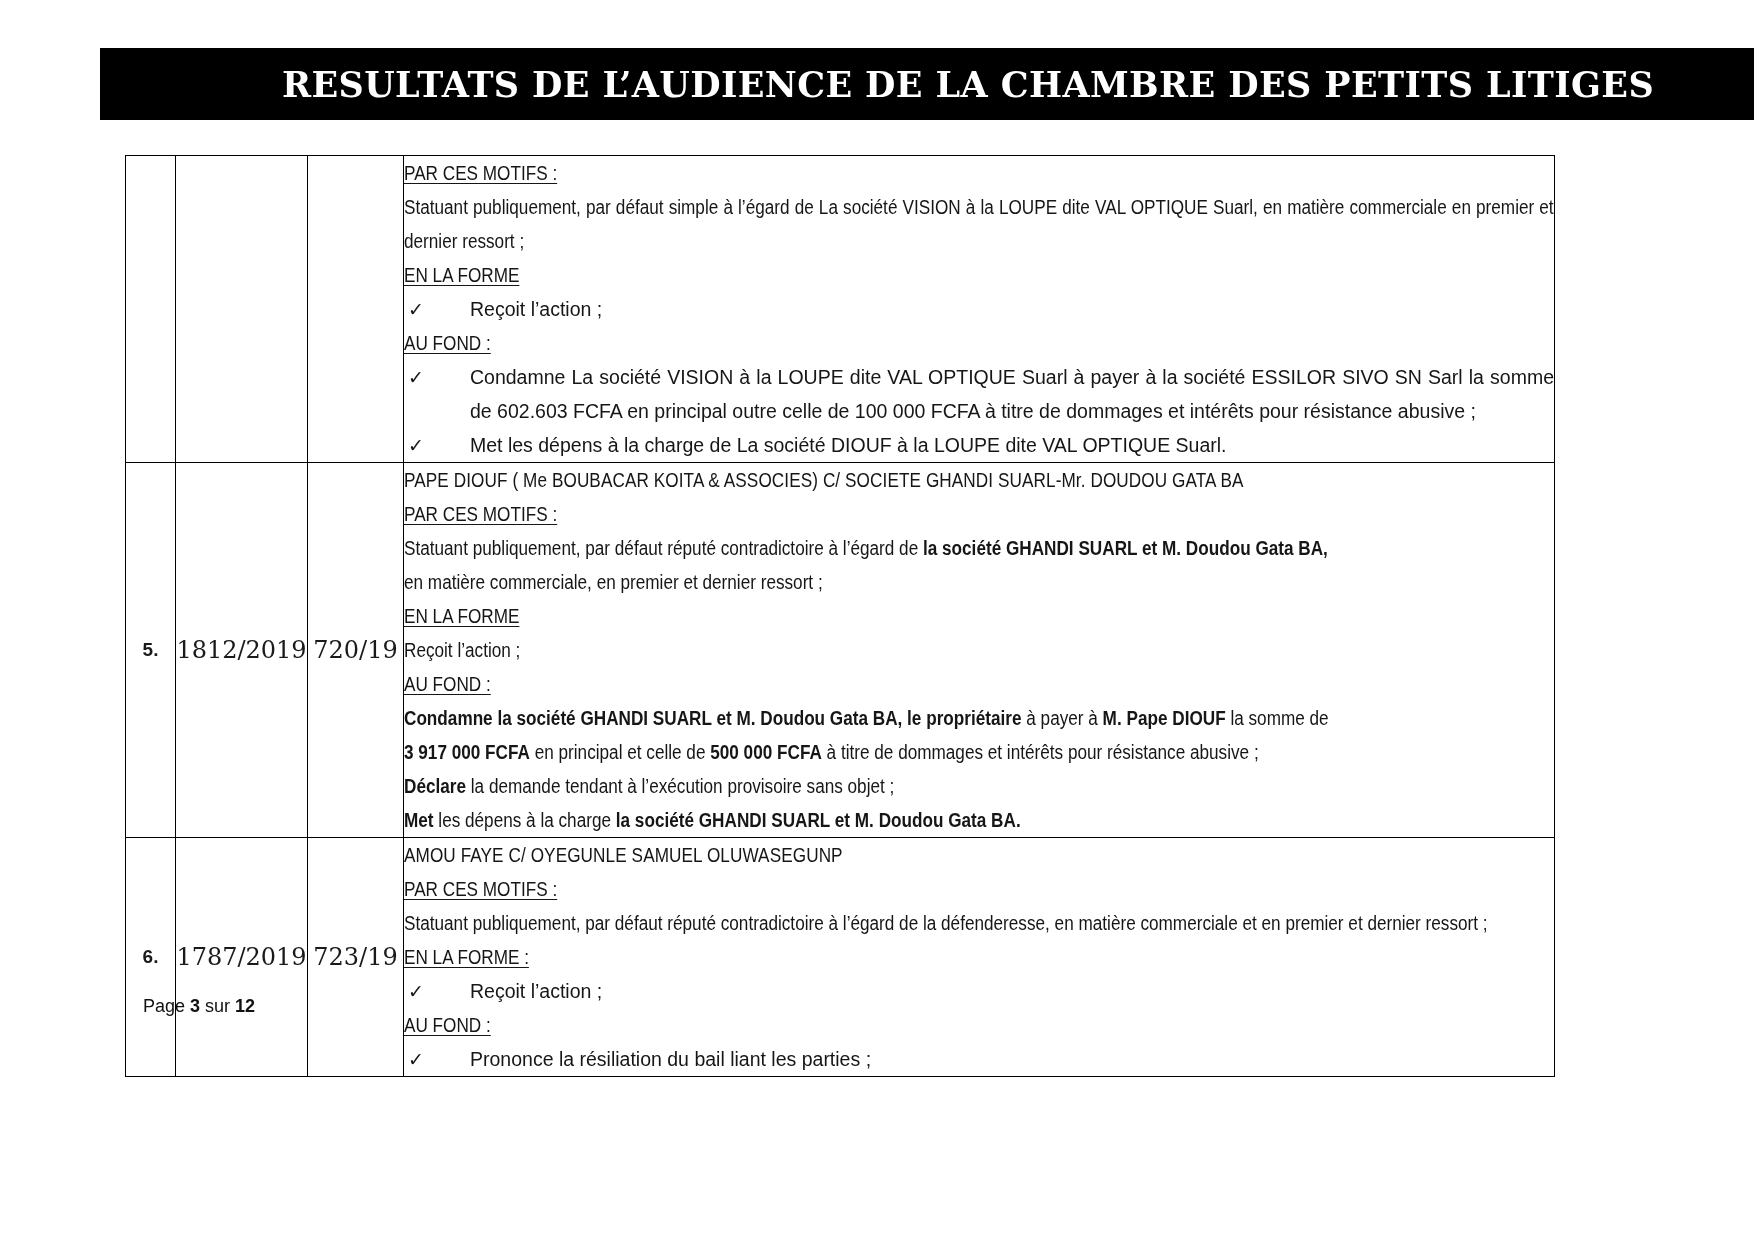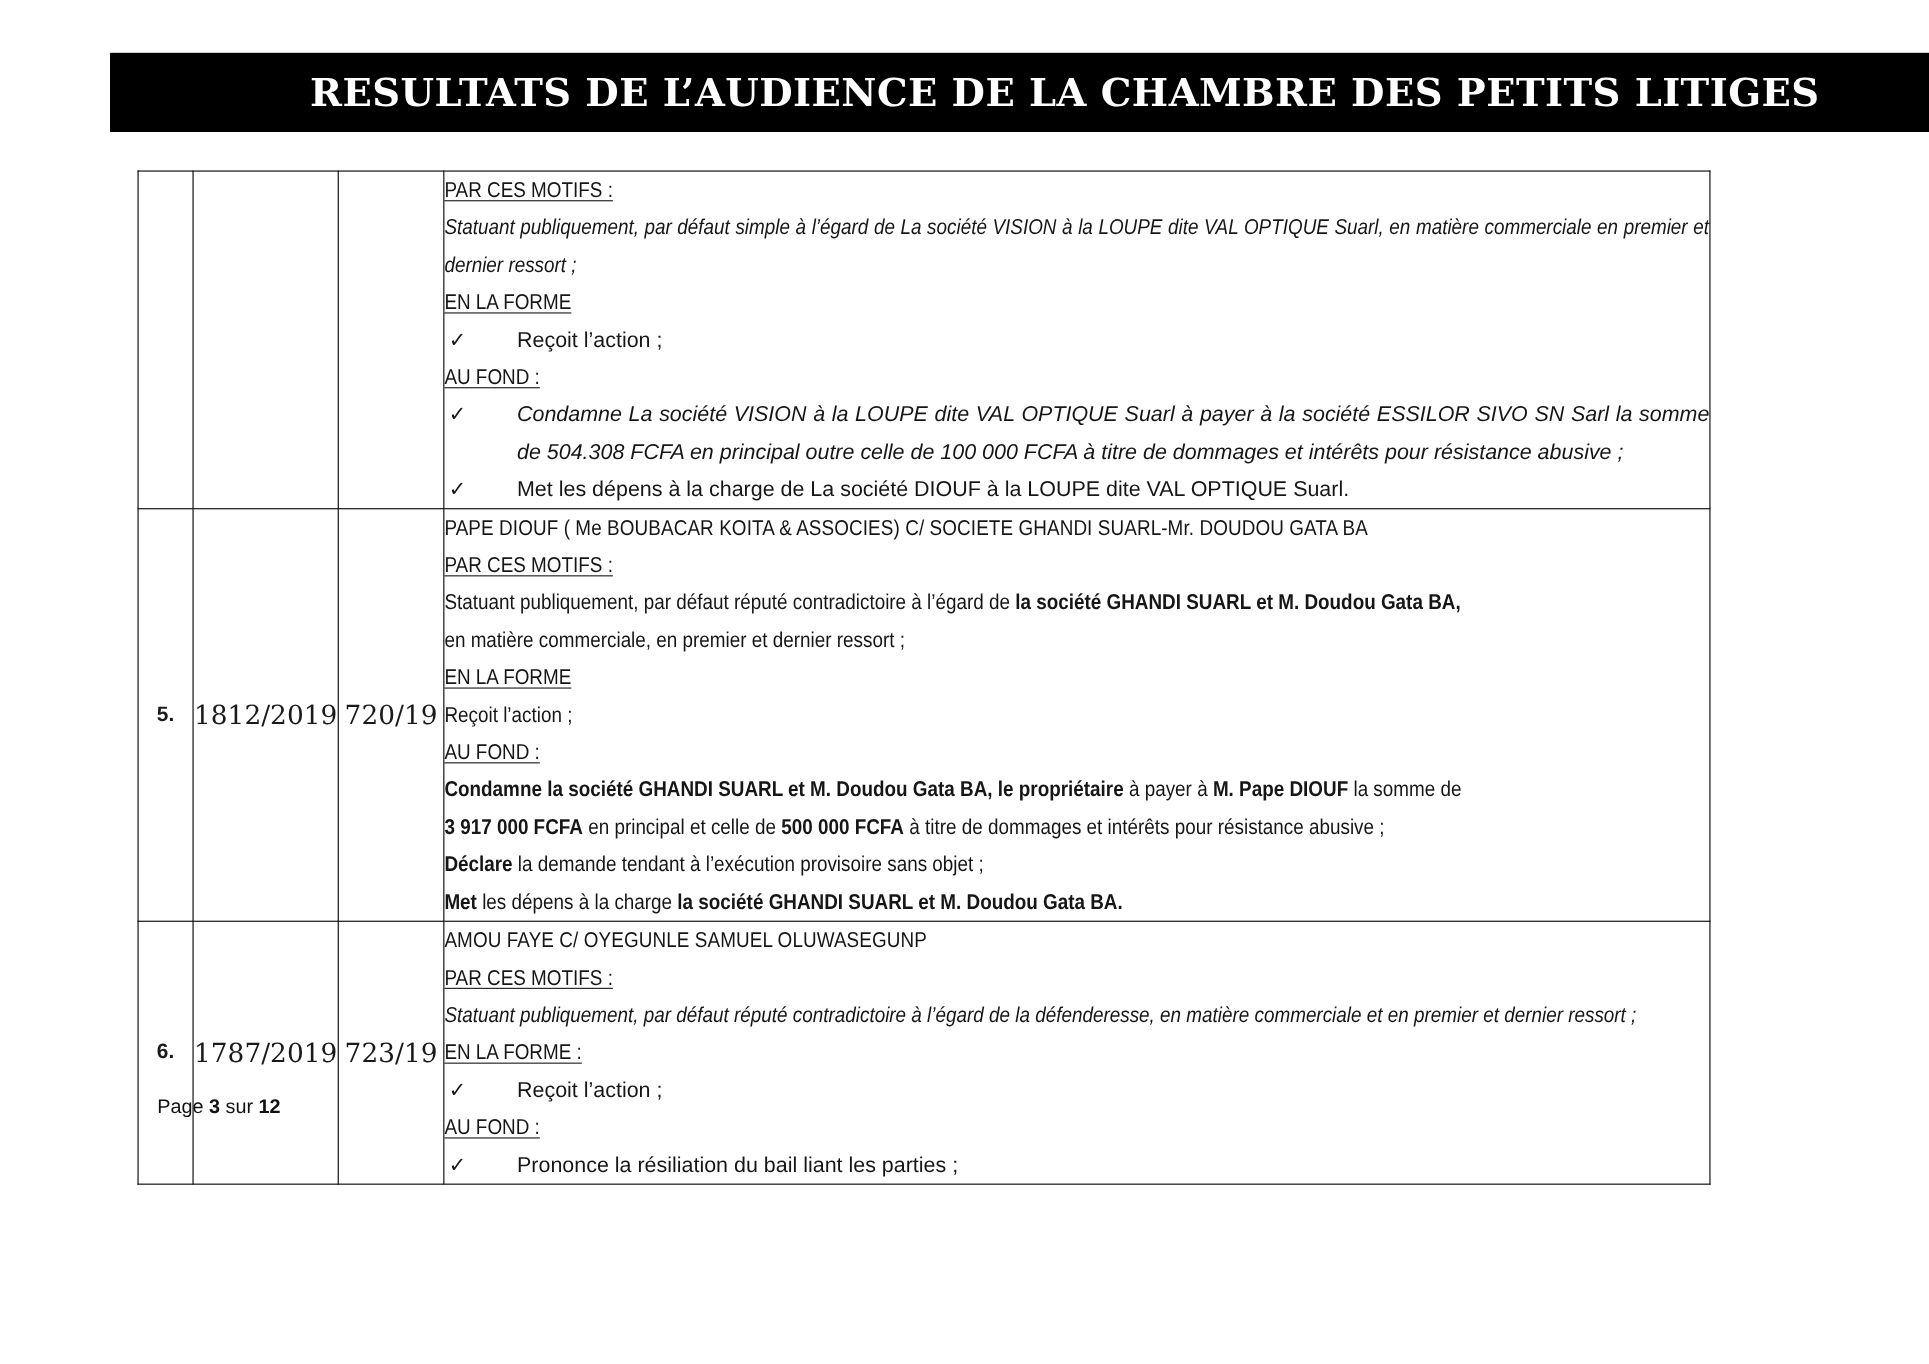--- a/index.html
+++ b/index.html
@@ -91,21 +91,21 @@
     color: #161616;
     transform-origin: left center;
     white-space: normal;
   }
   .sq {              
     display: block;
     transform: scaleX(0.88);
     transform-origin: left top;
     width: 113.6%;
   }
-  .just { text-align: justify; text-justify: inter-word; font-style: italic; }
+  .just { text-align: justify; text-justify: inter-word; }
   .hd {
     font-weight: normal;
     text-decoration: underline;
     text-underline-offset: 3px;
   }
   .b { font-weight: bold; }
   .caseline { font-weight: normal; letter-spacing: 0.1px; }
 
   .bullet-row {
     display: flex;
@@ -175,21 +175,21 @@
             <span class="bullet-mark">✓</span>
             <span class="bullet-text">Reçoit l’action ;</span>
           </div>
 
           <div class="ln">
             <span class="sq hd">AU FOND :</span>
           </div>
 
           <div class="ln just bullet-row">
             <span class="bullet-mark">✓</span>
-            <span class="bullet-text just">Condamne La société VISION à la LOUPE dite VAL OPTIQUE Suarl à payer à la société ESSILOR SIVO SN Sarl   la somme de 504.308 FCFA en principal outre celle de 100 000 FCFA à titre de dommages et intérêts pour résistance abusive ;</span>
+            <span class="bullet-text just">Condamne La société VISION à la LOUPE dite VAL OPTIQUE Suarl à payer à la société ESSILOR SIVO SN Sarl   la somme de 602.603 FCFA en principal outre celle de 100 000 FCFA à titre de dommages et intérêts pour résistance abusive ;</span>
           </div>
 
           <div class="ln bullet-row">
             <span class="bullet-mark">✓</span>
             <span class="bullet-text">Met les dépens à la charge de La société DIOUF à la LOUPE dite VAL OPTIQUE Suarl.</span>
           </div>
 
         </td>
       </tr>
 

